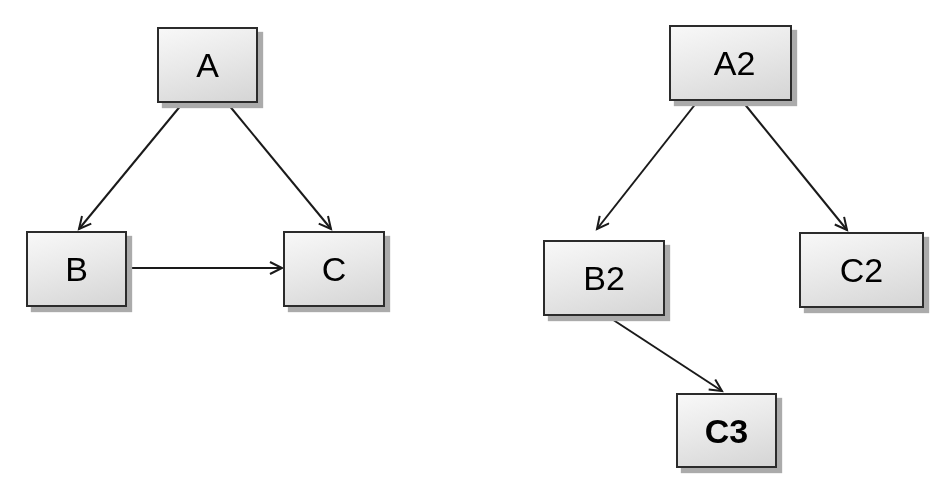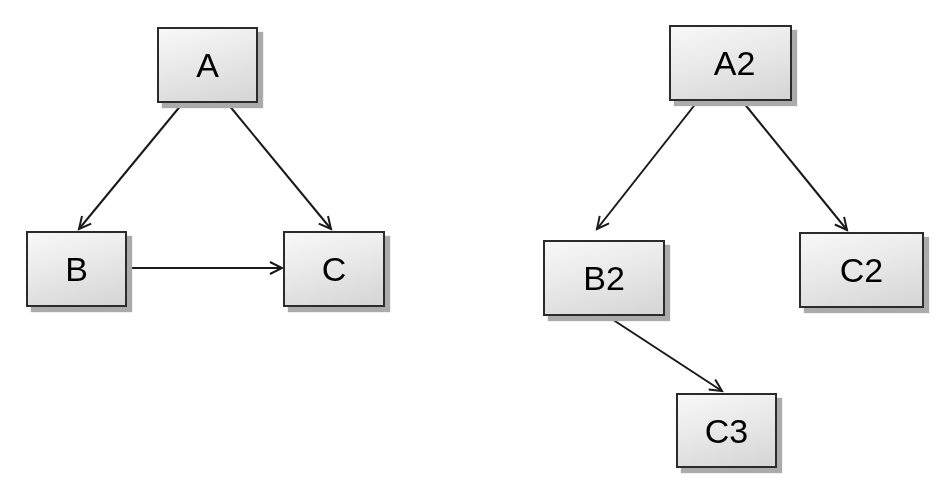--- a/index.html
+++ b/index.html
@@ -85,17 +85,17 @@
       </div>
       <div class="node" style="left: 669px; top: 25px; width: 123px; height: 76px; padding-left: 8px;">
         <span>A2</span>
       </div>
       <div class="node" style="left: 543px; top: 231px; width: 122px; height: 76px; margin-top: 9px;">
         <span>B2</span>
       </div>
       <div class="node" style="left: 799px; top: 232px; width: 125px; height: 76px;">
         <span>C2</span>
       </div>
-      <div class="node" style="left: 676px; top: 393px; width: 101px; height: 75px;">
+      <div class="node" style="left: 676px; top: 393px; width: 101px; height: 75px; font-weight: bold;">
         <span>C3</span>
       </div>
     </div>
 </div>
 
 </body></html>

